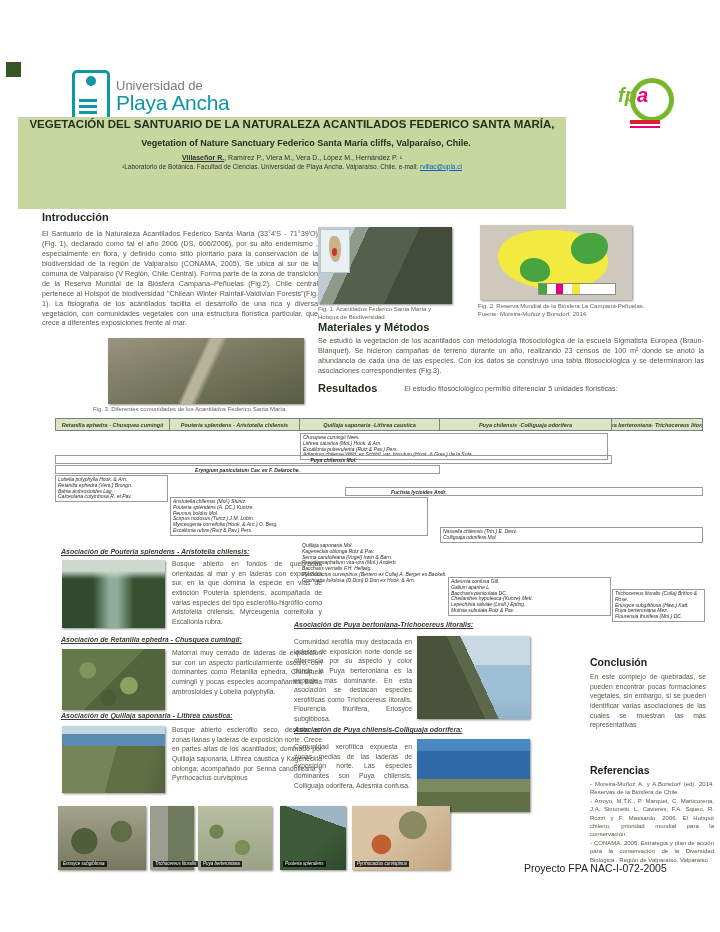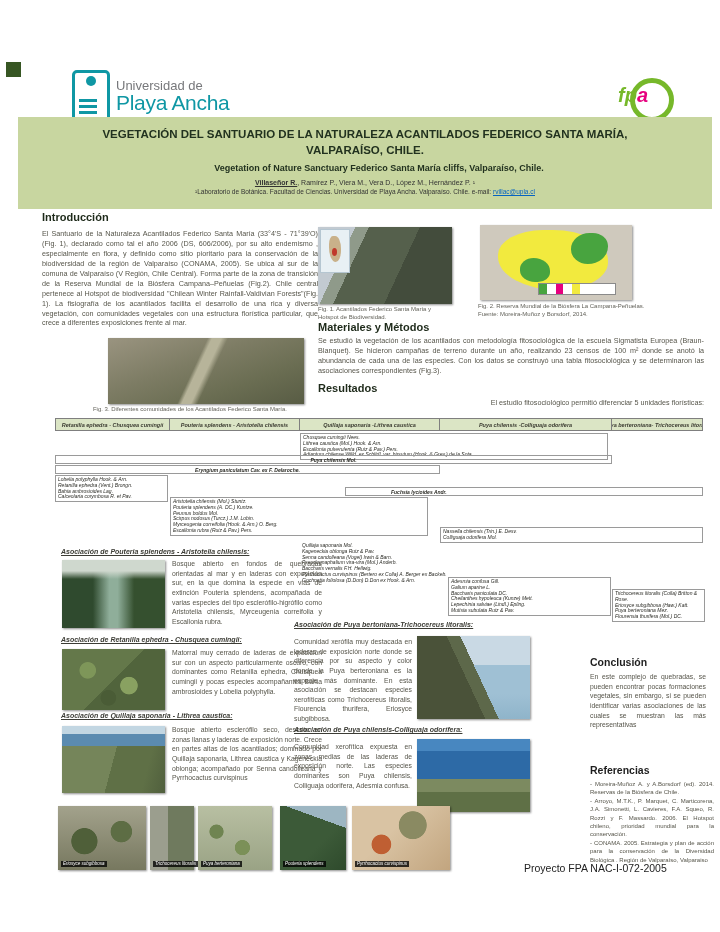--- a/index.html
+++ b/index.html
@@ -18,36 +18,36 @@
   .u1{font-size:13px;color:#77787b;}
   .u2{font-size:21px;color:#0f97a4;font-weight:500;letter-spacing:-0.3px;}
   
   .fpa{left:616px;top:66px;width:60px;height:56px;margin-top:12px;}
   .fpa-ring{position:absolute;right:2px;top:0;width:34px;height:34px;border:5px solid #76b82a;border-radius:50%;}
   .fpa-txt{position:absolute;left:2px;top:6px;font-size:20px;font-weight:bold;font-style:italic;color:#76b82a;}
   .fpa-p{color:#e6007e;}
   .fpa-bar{position:absolute;left:14px;top:42px;width:30px;height:4px;background:#d8232a;}
   .fpa-line{position:absolute;left:14px;top:48px;width:30px;height:2px;background:#e6007e;}
   
-  .bandbox{left:18px;top:117px;width:694px;height:92px;background:#c8d6a0;text-align:center;padding-top:10px;box-sizing:border-box;}
+  .bandbox{left:18px;top:117px;width:548px;height:92px;background:#c8d6a0;text-align:center;box-sizing:border-box;}
   .t1,.t2{font-size:11.5px;font-weight:bold;color:#22321f;line-height:1.35;}
   .sub{font-size:9px;font-weight:bold;color:#22321f;margin-top:5px;margin-left:28px;}
   .auth{font-size:7px;color:#333;margin-top:6px;}
   .auth .lead{font-weight:bold;text-decoration:underline;}
   .affil{font-size:6.5px;color:#333;margin-top:2px;}
   .affil a{color:#0563c1;text-decoration:underline;}
   
   .h1x{font-size:11px;font-weight:bold;color:#1e2a1a;}
   .para{font-size:7.2px;color:#56554a;text-align:justify;line-height:1.38;}
   .h-intro{left:42px;top:211px;}
   .p-intro{left:42px;top:229px;width:276px;}
   .h-met{left:318px;top:321px;}
   .p-met{left:318px;top:336px;width:386px;}
   .h-res{left:318px;top:382px;}
-  .p-res{left:318px;top:398px;width:386px;text-align:right;}
+  .p-res{left:318px;top:384px;width:386px;text-align:center;}
   
   .photo{box-shadow:1px 1px 2px rgba(0,0,0,.45);}
   .fig3{left:108px;top:338px;width:196px;height:66px;background:
      linear-gradient(115deg,transparent 44%,#b7b49a 46% 50%,transparent 53%),
      linear-gradient(160deg,#9a9480 0%,#7d7c64 40%,#6a6d52 70%,#585c44 100%);}
   .cap{font-size:6px;color:#63625a;line-height:1.25;}
   .cap3{left:60px;top:406px;width:260px;text-align:center;}
   .fig1{left:318px;top:227px;width:134px;height:77px;background:
      linear-gradient(115deg,#c2cad1 0 22%,#8f9a8a 22% 30%,#55604c 30% 60%,#434c3c 60% 100%);}
   .inset{position:absolute;left:2px;top:2px;width:28px;height:42px;background:#e8f0f4;border:1px solid #b5c6d1;}
@@ -156,21 +156,20 @@
 
   <div class="abs fpa">
     <div class="fpa-ring"></div>
     <div class="fpa-txt"><span>fp</span><span class="fpa-p">a</span></div>
     <div class="fpa-bar"></div>
     <div class="fpa-line"></div>
   </div>
 
   <div class="abs bandbox">
     <div class="t1">VEGETACIÓN DEL SANTUARIO DE LA NATURALEZA ACANTILADOS FEDERICO SANTA MARÍA,</div>
-    <div class="t2">VALPARAÍSO, CHILE.</div>
     <div class="sub">Vegetation of Nature Sanctuary Federico Santa María cliffs, Valparaíso, Chile.</div>
     <div class="auth"><span class="lead">Villaseñor R.</span><span>, Ramírez P., Viera M., Vera D., López M., Hernández P. ¹</span></div>
     <div class="affil"><span>¹Laboratorio de Botánica. Facultad de Ciencias. Universidad de Playa Ancha. Valparaíso. Chile. e-mail: </span><a href="#">rvillac@upla.cl</a></div>
   </div>
 
   <div class="abs h1x h-intro">Introducción</div>
   <div class="abs para p-intro">El Santuario de la Naturaleza Acantilados Federico Santa María (33°4'S - 71°39'O) (Fig. 1), declarado como tal el año 2006 (DS, 606/2006), por su alto endemismo , especialmente en flora, y definido como sitio pioritario para la conservación de la biodiversidad de la región de Valparaíso (CONAMA, 2005). Se ubica al sur de la comuna de Valparaíso (V Región, Chile Central).  Forma parte de la zona de transición de la Reserva Mundial de la Biósfera Campana–Peñuelas (Fig.2). Chile central pertenece al Hotspot de biodiversidad  "Chilean Winter Rainfall-Valdivian Forests"(Fig. 1). La fisiografía de los acantilados facilita el desarrollo de una rica y diversa vegetación, con comunidades vegetales con una estructura florística particular, que crece a diferentes exposiciones frente al mar.</div>
 
   <div class="abs photo fig3"></div>
   <div class="abs cap cap3">Fig. 3. Diferentes comunidades de los Acantilados Federico Santa María.</div>

